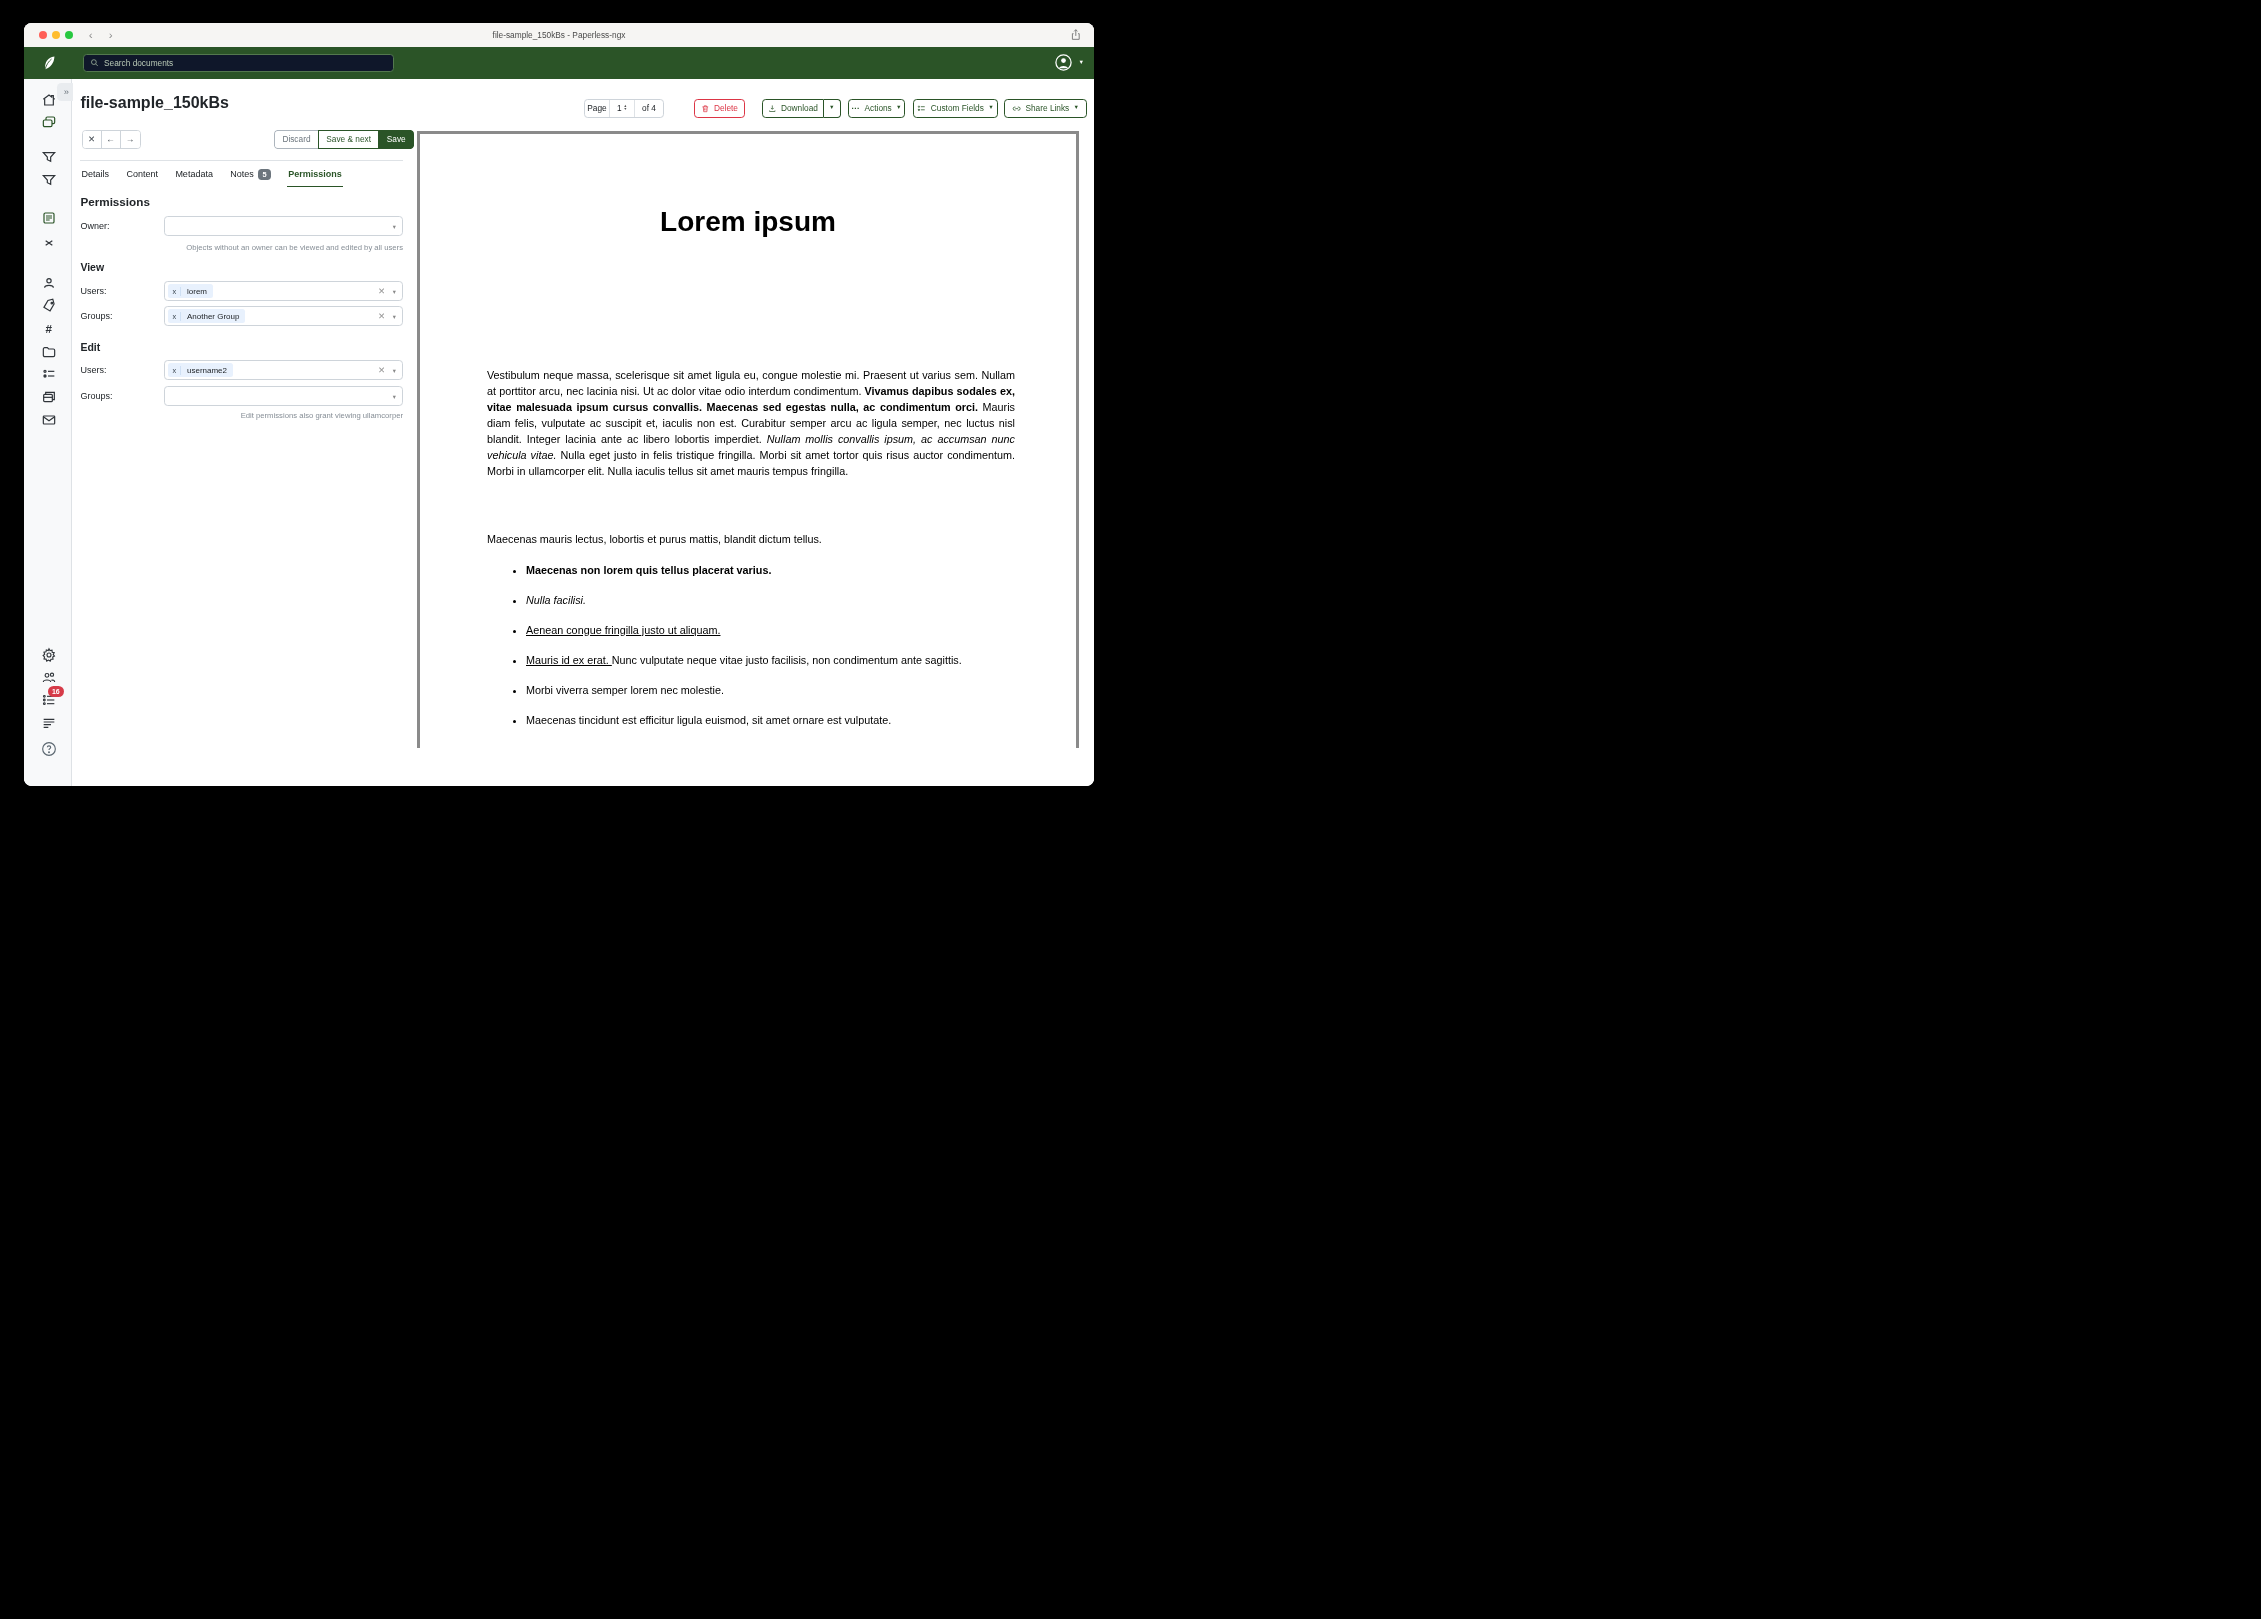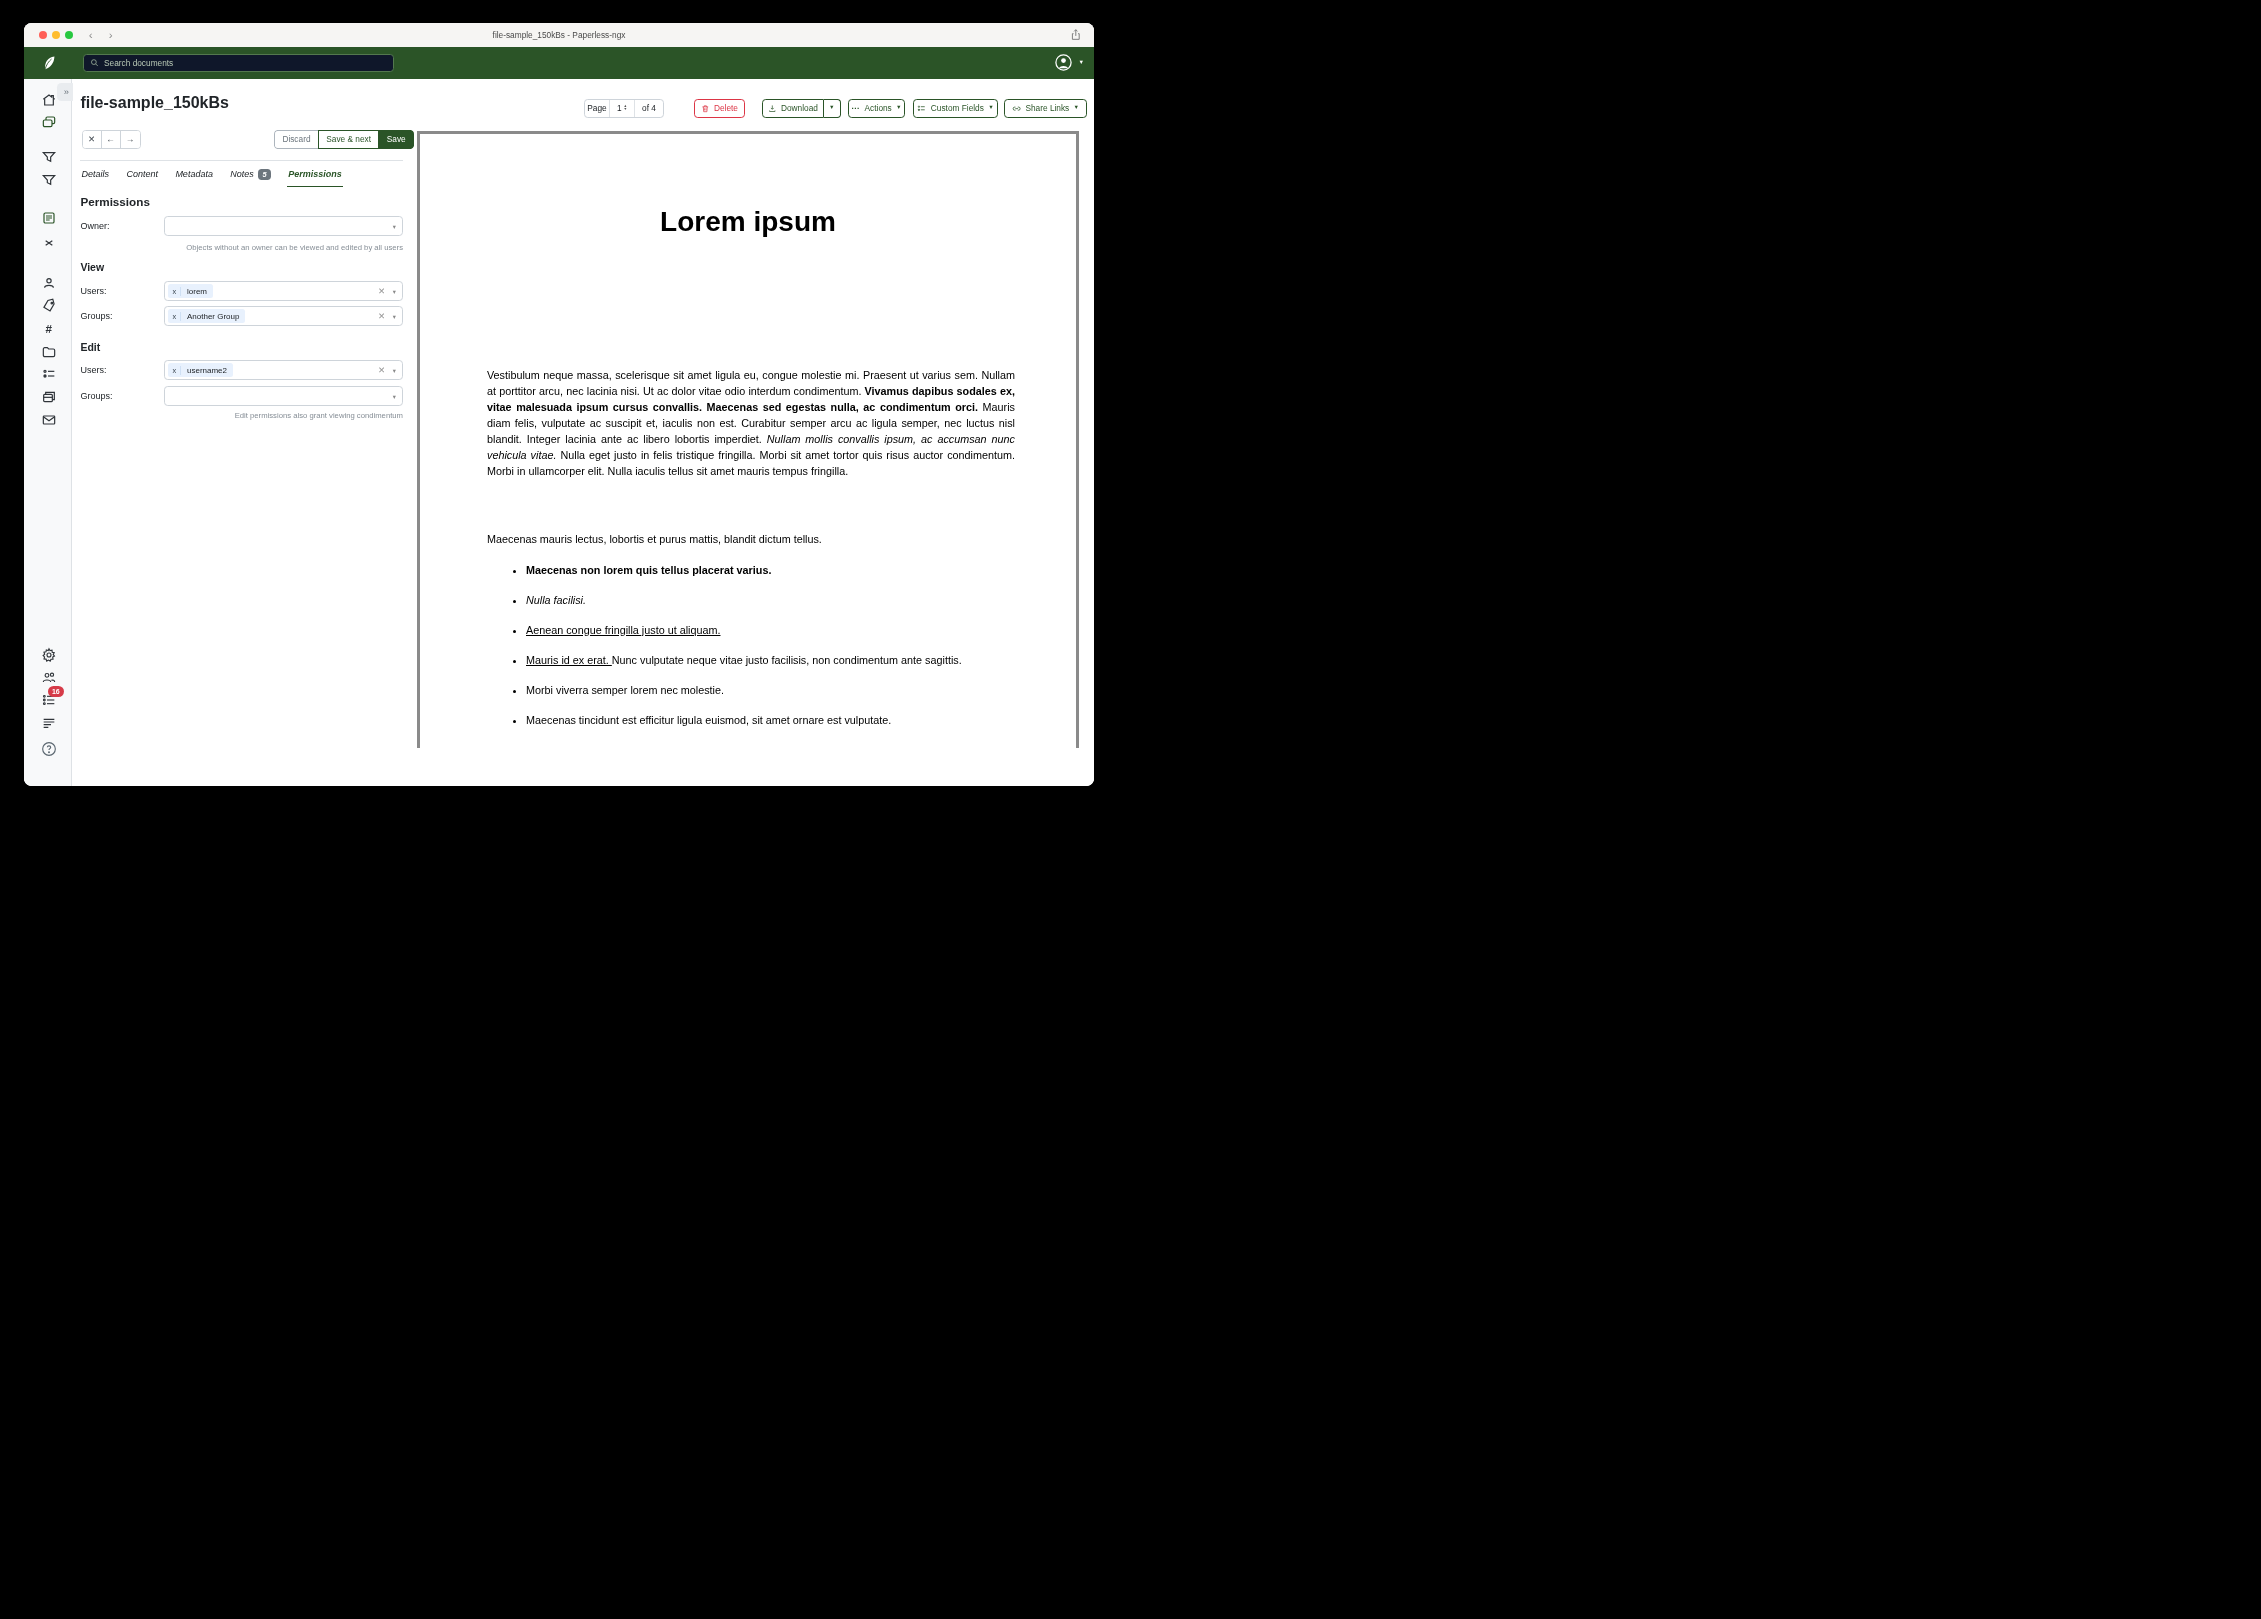--- a/index.html
+++ b/index.html
@@ -45,21 +45,21 @@
 
   .save-group { position:absolute; left:201px; top:51px; height:18.5px; display:flex; border-radius:3.7px; overflow:hidden; }
   .save-group .btn { padding:0 7.4px; border:0.6px solid #adb5bd; }
   .btn-discard { color:#6c757d; border-right:none !important; border-radius:3.7px 0 0 3.7px; }
   .btn-savenext { color:#2a5427; border-color:#2a5427 !important; }
   .btn-save { background:#2a5427 !important; color:#fff !important; border-color:#2a5427 !important; border-left:none !important; border-radius:0 3.7px 3.7px 0; }
 
   .divider { position:absolute; left:7.4px; top:81px; width:323px; height:0.6px; background:#dee2e6; }
 
   .tabs { position:absolute; left:7.4px; top:86px; display:flex; gap:15px; font-size:9px; color:#212529; }
-  .tab { padding:3.7px 1.2px 7.4px 1.2px; display:flex; align-items:center; gap:4.3px;font-style:italic; }
+  .tab { padding:3.7px 1.2px 7.4px 1.2px; display:flex; align-items:center; gap:4.3px; }
   .tab.active { color:#2a5427; font-weight:700; border-bottom:1.9px solid #2a5427; }
   .notes-badge { background:#6c757d; color:#fff; font-size:7.4px; font-weight:700; border-radius:3.7px; padding:1.2px 4.3px; }
 
   .perm-heading { position:absolute; left:7.4px; top:116px; font-size:11.7px; font-weight:600; color:#212529; }
   .sec-heading { position:absolute; left:7.4px; font-size:10.5px; font-weight:600; color:#212529; }
   .f-label { position:absolute; left:7.4px; font-size:9px; color:#212529; }
   .f-select { position:absolute; left:91px; width:239px; height:20px; border:0.6px solid #ced4da; border-radius:3.7px; background:#fff; display:flex; align-items:center; padding:0 6.2px 0 3.1px; }
   .chip { display:flex; align-items:center; height:14px; background:#e8f1fd; border-radius:2.5px; font-size:8px; color:#212529; overflow:hidden; }
   .chip .chip-x { padding:0 4.3px; border-right:0.6px solid #cfe0f4; color:#3c4750; font-size:7.4px; }
   .chip .chip-label { padding:0 5.6px; }
@@ -339,21 +339,21 @@
         <span class="f-spacer"></span>
         <span class="clear-x">✕</span>
         <span class="sel-caret">▾</span>
       </div>
 
       <div class="f-label" style="top:312px;">Groups:</div>
       <div class="f-select" style="top:307px;">
         <span class="f-spacer"></span>
         <span class="sel-caret">▾</span>
       </div>
-      <div class="f-hint" style="top:332px;">Edit permissions also grant viewing condimentum</div>
+      <div class="f-hint" style="top:332px;">Edit permissions also grant viewing ullamcorper</div>
 
       <div class="tr page-group">
         <div class="pg-cell pg-label">Page</div>
         <div class="pg-cell pg-input">
           <span>1</span>
           <span class="stepper">
               <span>▲</span>
               <span>▼</span>
             </span>
         </div>

